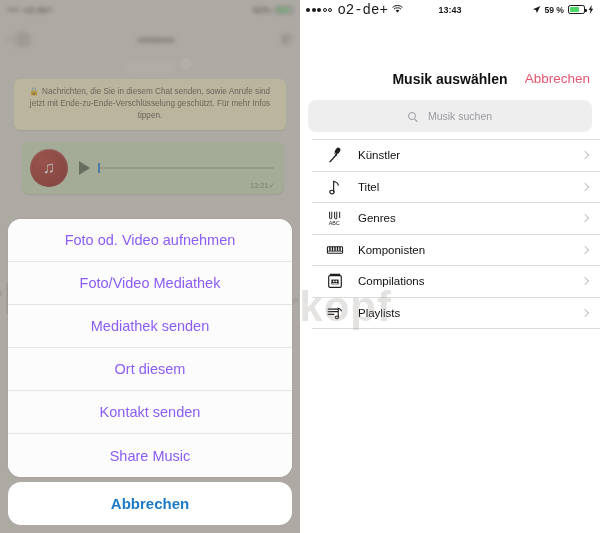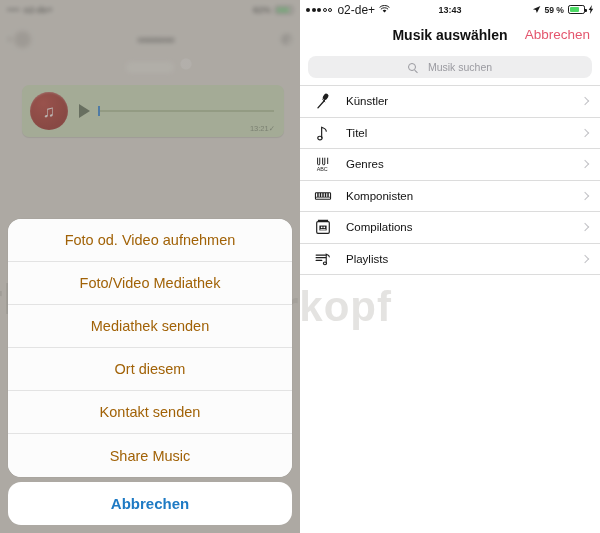--- a/index.html
+++ b/index.html
@@ -89,21 +89,21 @@
   }
 
   
   .sheet{
     position:absolute; z-index:60; left:8px; right:8px; bottom:56px;
     background:#fcfcfc; border-radius:13px; overflow:hidden;
     box-shadow:0 0 1px rgba(0,0,0,.2);
   }
   .sheet-item{
     height:43px; display:flex; align-items:center; justify-content:center;
-    font-size:14.5px; color:#a16207; border-bottom:.5px solid #e3e3e3;
+    font-size:14.5px; color:#8b5cf6; border-bottom:.5px solid #e3e3e3;
     background:rgba(252,252,252,.97);
   }
   .sheet-item:last-child{ border-bottom:none; }
   .sheet-cancel{
     position:absolute; z-index:60; left:8px; right:8px; bottom:8px; height:43px;
     background:#ffffff; border-radius:13px;
     display:flex; align-items:center; justify-content:center;
     font-size:15px; font-weight:700; color:#1e7ac4;
   }
   .watermark{
@@ -120,50 +120,50 @@
   
   .right{ position:relative; width:300px; height:533px; background:#ffffff; }
   .ios-status{
     height:19px; display:flex; align-items:center; justify-content:space-between;
     padding:0 6px; font-size:8.6px; color:#1a1a1a; font-weight:700;
   }
   .st-left,.st-right{ display:flex; align-items:center; gap:3px; }
   .dots{ display:flex; align-items:center; gap:1.6px; margin-right:2px; }
   .dot{ width:4px;height:4px;border-radius:50%; background:#1a1a1a; }
   .dot.hollow{ background:transparent; border:.8px solid #1a1a1a; width:4px;height:4px; }
-  .carrier{ font-weight:400; font-size:12px; }
+  .carrier{ font-weight:400; font-size:14px;font-family:Liberation Mono, monospace; }
   .wifi{ margin-left:1px; }
   .clock{ position:absolute; left:0; right:0; text-align:center; font-size:9px; font-weight:700; }
   .batt{
     width:17px;height:8.5px;border:1px solid #1a1a1a;border-radius:2.2px;
     position:relative; margin-left:1px;
   }
   .batt i{ position:absolute; top:1px;left:1px;bottom:1px; width:59%; background:#4cd964; border-radius:1px; }
   .batt:after{ content:""; position:absolute; right:-3px; top:2.5px; width:1.6px;height:3.5px;
                background:#1a1a1a; border-radius:0 1px 1px 0; }
 
   .nav{
     height:31px; display:flex; align-items:center; justify-content:center;
-    position:relative; background:#fff;
+    position:relative; background:#fff;margin-top:44px;
   }
   .nav-title{ font-size:14px; font-weight:700; color:#111; }
   .nav-cancel{
     position:absolute; right:10px; font-size:13.5px; color:#e4566e;
   }
   .searchwrap{ padding:6px 8px 7px; background:#fff; }
   .searchbar{
-    height:22px; border-radius:8px; background:#eeeeef;
+    height:32px; border-radius:8px; background:#eeeeef;
     display:flex; align-items:center; justify-content:center; gap:12px;
     font-size:10.5px; color:#9a9aa0;
   }
   .mag{ width:8px;height:8px;border:1.2px solid #9a9aa0;border-radius:50%; position:relative; display:inline-block; }
   .mag:after{ content:""; position:absolute; right:-3.2px; bottom:-2.4px; width:4px;height:1.2px;
               background:#9a9aa0; transform:rotate(45deg); }
 
-  .list{ border-top:.5px solid #dcdcdc; }
+  .list{ border-top:.5px solid #dcdcdc;margin-left:12px; }
   .row{
     height:31.5px; display:flex; align-items:center;
     padding-left:12px; padding-right:10px;
     border-bottom:.5px solid #dcdcdc; background:#fff;
   }
   .row-icon{
     width:22px; height:22px; flex:0 0 auto; margin-right:12px;
     display:flex; align-items:center; justify-content:center; color:#1f1f1f;
   }
   .row-label{ flex:1; font-size:11.5px; color:#111; }
@@ -202,20 +202,24 @@
       <div class="wa-back">
         <span class="blurtext">‹</span>
         <span class="wa-avatar"></span>
       </div>
       <div class="wa-title">••••••••</div>
       <div class="wa-call">✆</div>
     </div>
 
     <div class="wa-datechip"></div>
 
+    <div class="wa-encnotice">
+      <span class="lock-glyph">🔒</span>
+      <span>Nachrichten, die Sie in diesem Chat senden, sowie Anrufe sind jetzt mit Ende-zu-Ende-Verschlüsselung geschützt. Für mehr Infos tippen.</span>
+    </div>
 
     <div class="wa-msg">
       <div class="wa-thumb">
           <span>♫</span>
         </div>
       <div class="wa-play"></div>
       <div class="wa-track">
           <i></i>
         </div>
       <div class="wa-time">

